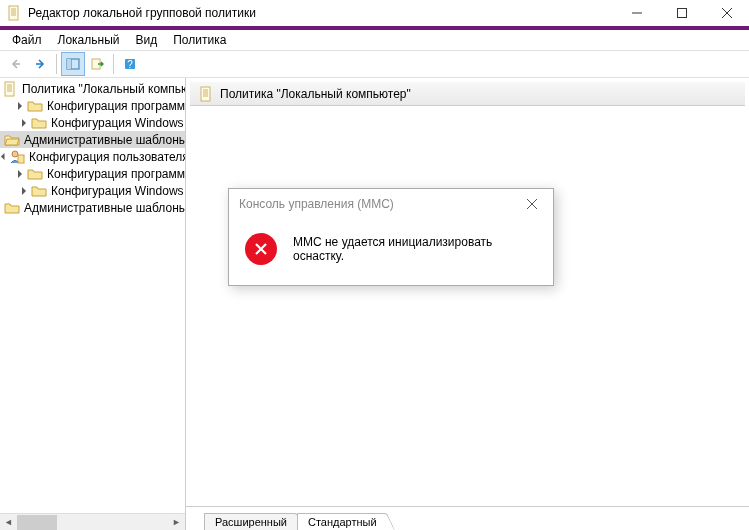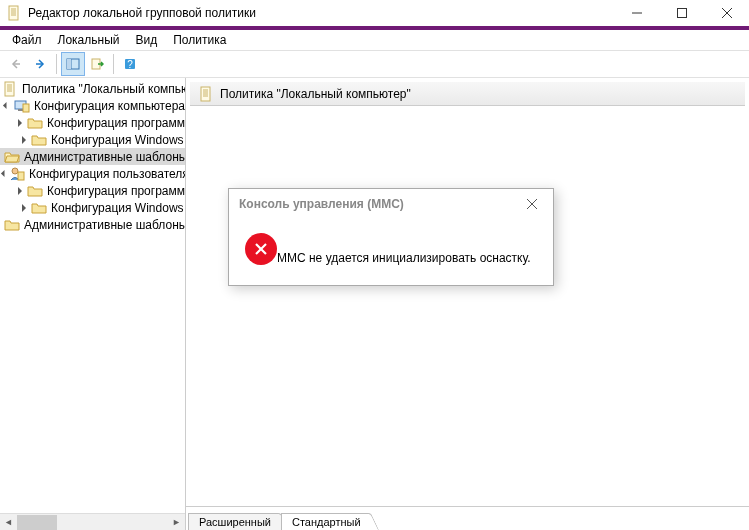--- a/index.html
+++ b/index.html
@@ -38,32 +38,32 @@
 .hscroll { height: 17px; background: #f0f0f0; display: flex; align-items: center; border-top: 1px solid #ddd; }
 .hscroll .arrow { width: 17px; height: 17px; display: flex; align-items: center; justify-content: center; color: #606060; font-size: 9px; }
 .hscroll .thumb { height: 15px; background: #cdcdcd; width: 40px; margin-left: 0; }
 .hscroll .track { flex: 1; }
 
 
 .right-pane { flex: 1; display: flex; flex-direction: column; position: relative; }
 .rp-header { background: linear-gradient(#f7f7f7, #eaeaea); border-bottom: 1px solid #ccc; height: 24px; display: flex; align-items: center; padding-left: 8px; gap: 6px; margin: 4px 4px 0 4px; }
 .rp-header-title { font-size: 12px; }
 .rp-body { flex: 1; padding: 8px 12px; font-size: 12px; position: relative; }
-.rp-tabs { height: 24px; display: flex; align-items: flex-end; padding-left: 2px; border-top: 1px solid #ccc; background: #fff; }
+.rp-tabs { height: 24px; display: flex; align-items: flex-end; padding-left: 18px; border-top: 1px solid #ccc; background: #fff; }
 .rp-tab { font-size: 11px; padding: 2px 10px; border: 1px solid #bbb; border-bottom: none; background: #fff; margin-right: -1px; position: relative; border-radius: 0 4px 0 0; }
 .rp-tab.back { background: #f4f4f4; }
 .rp-tab.front { z-index: 2; }
 .rp-tab.slash::after { content: ""; position: absolute; right: -8px; top: 0; bottom: 0; width: 12px; background: inherit; border-right: 1px solid #bbb; transform: skewX(25deg); transform-origin: bottom; border-radius: 0 3px 0 0; }
 
 
 .dialog { position: absolute; left: 228px; top: 188px; width: 326px; background: #fff; border: 1px solid #aaa; box-shadow: 3px 3px 12px rgba(0,0,0,0.2); }
-.dtitle { height: 30px; display: flex; align-items: center; justify-content: space-between; padding: 0 6px 0 10px; font-weight: bold; }
+.dtitle { height: 30px; display: flex; align-items: center; justify-content: space-between; padding: 0 6px 0 10px; }
 .dtitle-text { color: #888; font-size: 12px; }
 .dclose { width: 30px; height: 22px; display: flex; align-items: center; justify-content: center; color: #555; }
-.dbody { display: flex; align-items: flex-end; padding: 14px 16px 20px 16px; gap: 0; }
+.dbody { display: flex; align-items: center; padding: 14px 16px 20px 16px; gap: 16px; }
 .derr { width: 32px; height: 32px; border-radius: 50%; background: #e81123; display: flex; align-items: center; justify-content: center; flex-shrink: 0; }
 .dmsg { font-size: 12px; }
 .dbtns { background: #f0f0f0; padding: 10px; display: flex; justify-content: flex-end; border-top: 1px solid #ddd; }
 .dok { min-width: 75px; height: 23px; border: 1px solid #adadad; background: #e1e1e1; font-size: 12px; }
 
 
 .ico-doc { width: 16px; height: 16px; display: inline-flex; align-items: center; justify-content: center; }
 .ico-folder { width: 16px; height: 16px; }
 .ico-folder svg { display: block; }
 .ico-comp { width: 16px; height: 16px; }
@@ -149,29 +149,20 @@
   <div class="tree-pane">
     <div class="tree">
       <div class="tree-row">
         <span class="ico-doc">
             <svg width="16" height="16" viewBox="0 0 16 16">
               <rect x="3" y="1" width="9" height="14" fill="#fffbe6" stroke="#c9b36a"></rect>
               <path d="M5 4h5M5 6h5M5 8h5M5 10h5" stroke="#c9b36a"></path>
             </svg>
           </span>
         <span class="tree-label">Политика "Локальный компьютер"</span>
-      </div>
-      <div class="tree-row">
-        <span class="twisty open"></span>
-        <span class="ico-comp"><svg width="16" height="16" viewBox="0 0 16 16">
-              <rect x="1" y="3" width="11" height="8" fill="#cde3f8" stroke="#4a7db5"></rect>
-              <rect x="4" y="11" width="5" height="2" fill="#888"></rect>
-              <rect x="9" y="6" width="6" height="8" fill="#f7e6a2" stroke="#c9a23a"></rect>
-            </svg></span>
-        <span class="tree-label">Конфигурация компьютера</span>
       </div>
       <div class="tree-row">
         <span class="spacer" style="width:14px"></span>
         <span class="twisty closed"></span>
         <span class="ico-folder">
             <svg width="16" height="16" viewBox="0 0 16 16">
               <path d="M1 4 h5 l1 2 h8 v7 H1 z" fill="#f7e6a2" stroke="#c9a23a"></path>
             </svg>
           </span>
         <span class="tree-label">Конфигурация программ</span>

